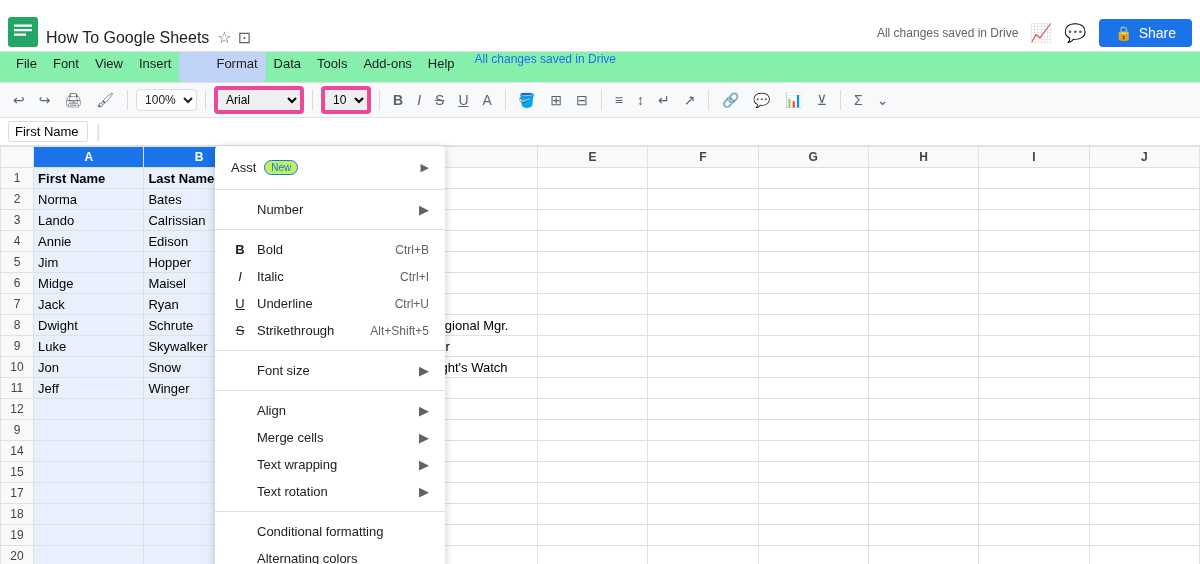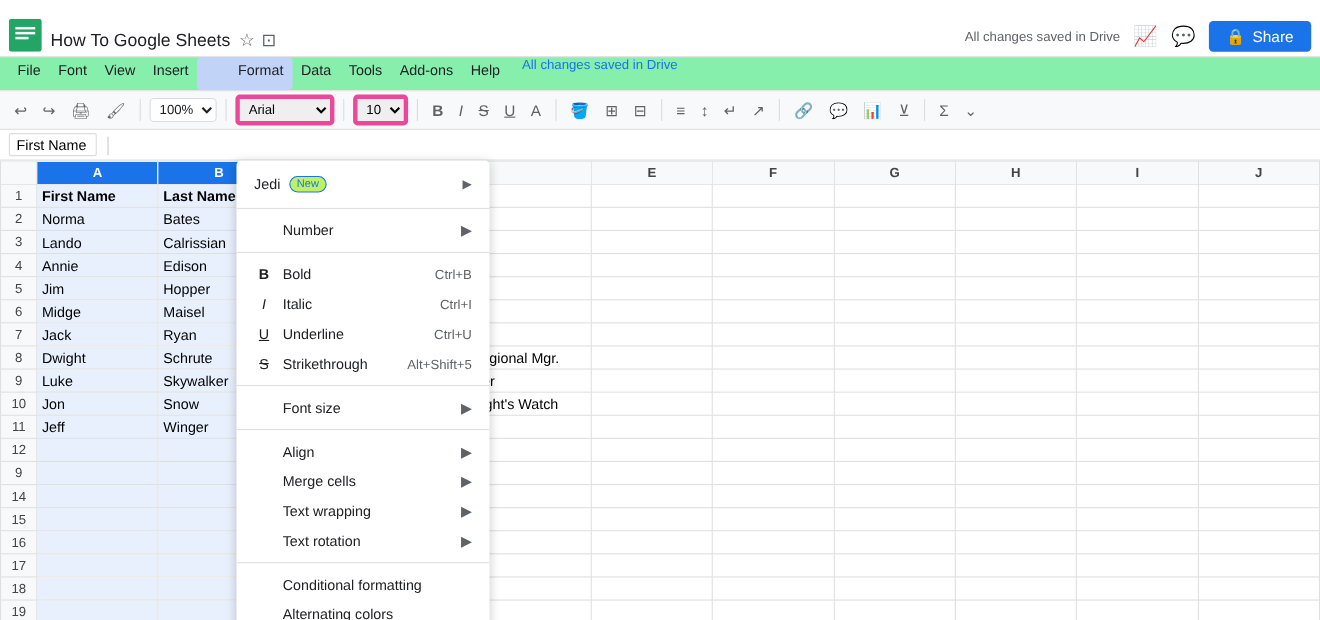--- a/index.html
+++ b/index.html
@@ -544,33 +544,20 @@
             <td class="cell"></td>
             <td class="cell"></td>
             <td class="cell"></td>
             <td class="cell"></td>
             <td class="cell"></td>
             <td class="cell"></td>
             <td class="cell"></td>
             <td class="cell"></td>
           </tr>
           <tr>
-            <td class="row-header">16</td>
-            <td class="cell col-selected-cell"></td>
-            <td class="cell col-selected-cell"></td>
-            <td class="cell"></td>
-            <td class="cell"></td>
-            <td class="cell"></td>
-            <td class="cell"></td>
-            <td class="cell"></td>
-            <td class="cell"></td>
-            <td class="cell"></td>
-            <td class="cell"></td>
-          </tr>
-          <tr>
             <td class="row-header">17</td>
             <td class="cell col-selected-cell"></td>
             <td class="cell col-selected-cell"></td>
             <td class="cell"></td>
             <td class="cell"></td>
             <td class="cell"></td>
             <td class="cell"></td>
             <td class="cell"></td>
             <td class="cell"></td>
             <td class="cell"></td>
@@ -616,21 +603,21 @@
             <td class="cell"></td>
           </tr>
         </tbody>
     </table>
   </div>
 
   <div class="menu-overlay">
     <div class="format-menu">
 
       <div class="theme-row">
-        <span class="theme-label">Jedi</span>
+        <span class="theme-label">Asst</span>
         <span class="new-badge">New</span>
         <span style="flex:1"></span>
         <span style="color:#5f6368; font-size:11px;">▶</span>
       </div>
 
       <div class="format-menu-divider"></div>
 
       <div class="format-menu-item">
         <span class="icon"></span>
         <span>Number</span>

